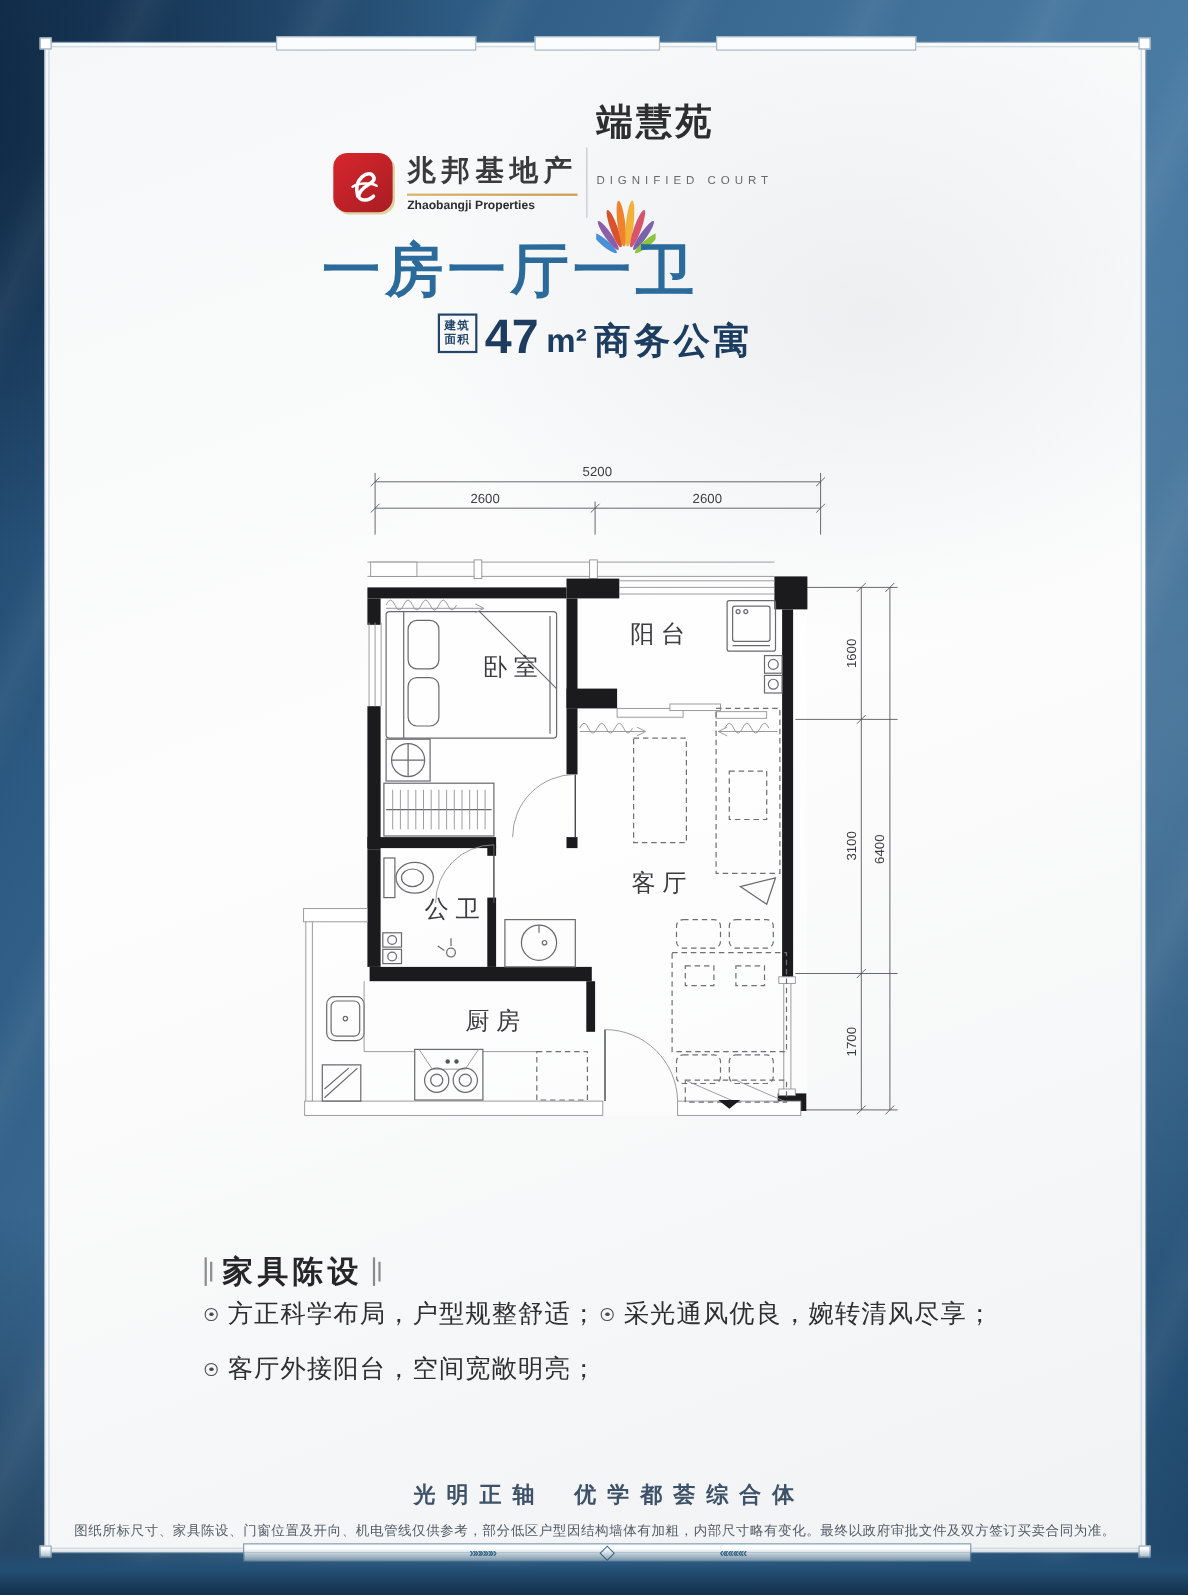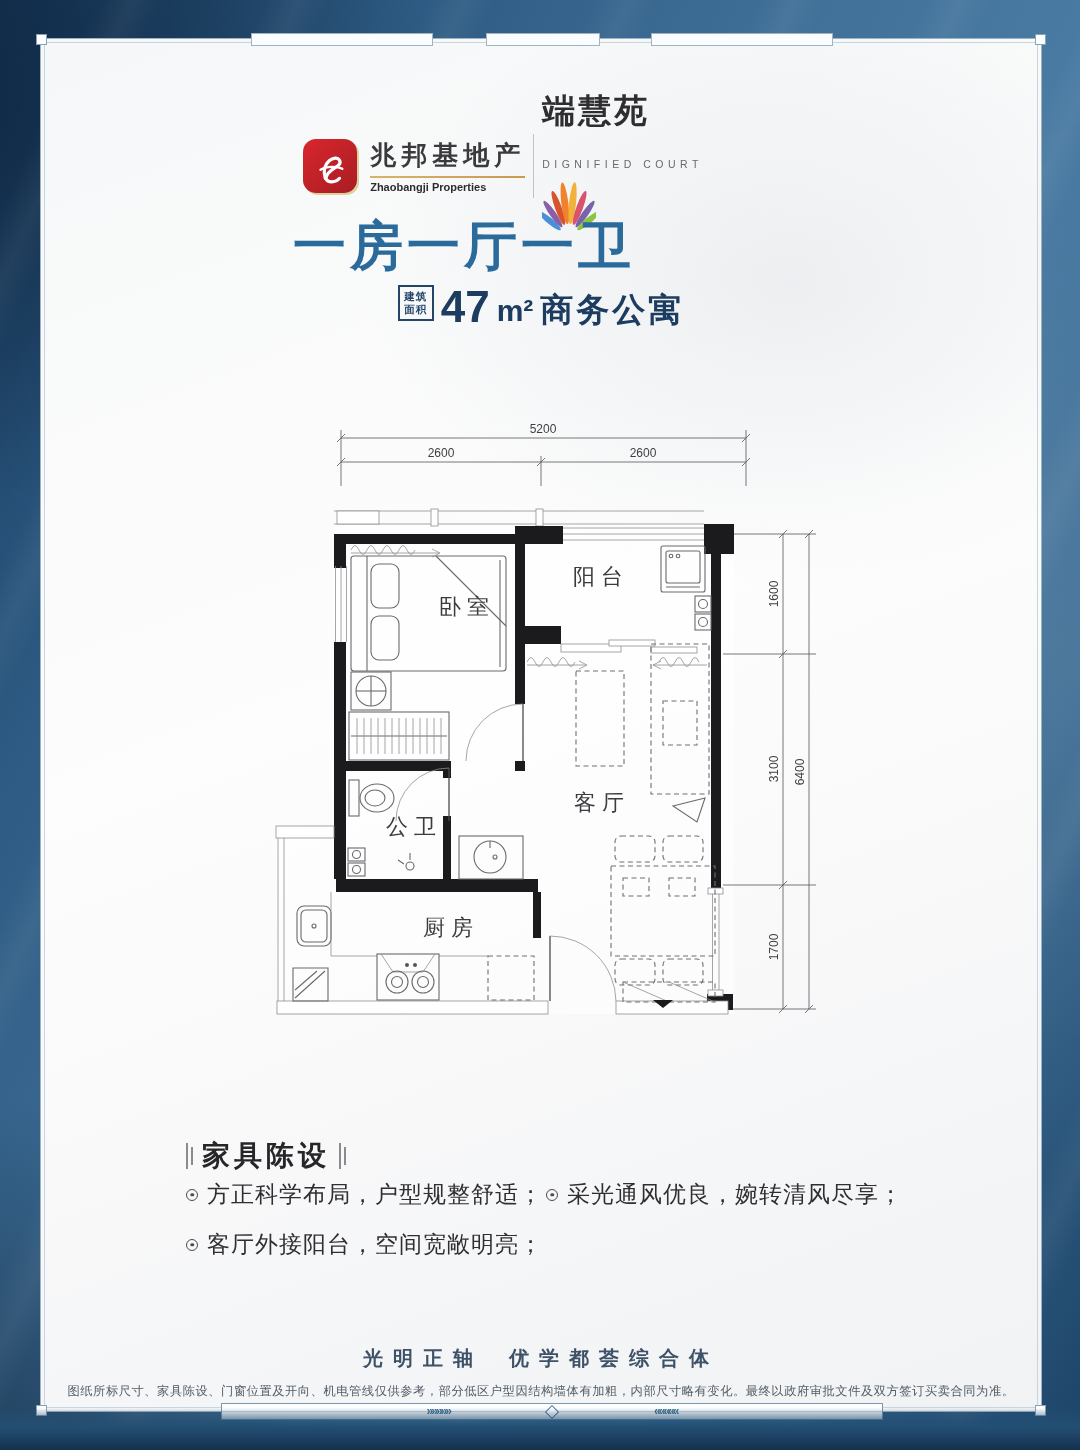--- a/index.html
+++ b/index.html
@@ -80,21 +80,21 @@
   .hbars i:nth-child(1){height:26px}.hbars i:nth-child(2){height:18px}
   .feat-head-text{font-size:28px;font-weight:700;color:#262628;letter-spacing:4px;}
   .feat-item{position:absolute;display:flex;align-items:center;gap:9px;}
   .bullet{width:10px;height:10px;border:1.5px solid #4c4c4e;border-radius:50%;position:relative;flex:none;}
   .bullet::after{content:"";position:absolute;left:50%;top:50%;width:3.5px;height:3.5px;border-radius:50%;
     background:#4c4c4e;transform:translate(-50%,-50%);}
   .feat-text{font-size:23px;color:#2f2f31;font-weight:500;letter-spacing:1px;}
   .fi-1{left:145px;top:1140px}.fi-2{left:145px;top:1190px}.fi-3{left:505px;top:1140px}.fi-4{left:505px;top:1190px}
 
   
-  .slogan{position:absolute;left:0;top:1306px;width:1000px;text-align:center;color:#3d5268;font-weight:600;}
+  .slogan{position:absolute;left:0;top:1306px;width:1000px;text-align:center;color:#3d5268;font-weight:600;padding-left:13px;}
   .slogan span{font-size:20px;letter-spacing:10px;}
   .slogan .gap{display:inline-block;width:26px;}
   .disclaimer{position:absolute;left:0;top:1344px;width:1000px;text-align:center;font-size:12.3px;color:#525c66;letter-spacing:.5px;}
 </style>
 </head>
 <body>
 
 <div class="streaks"></div>
 
 <div class="card">

